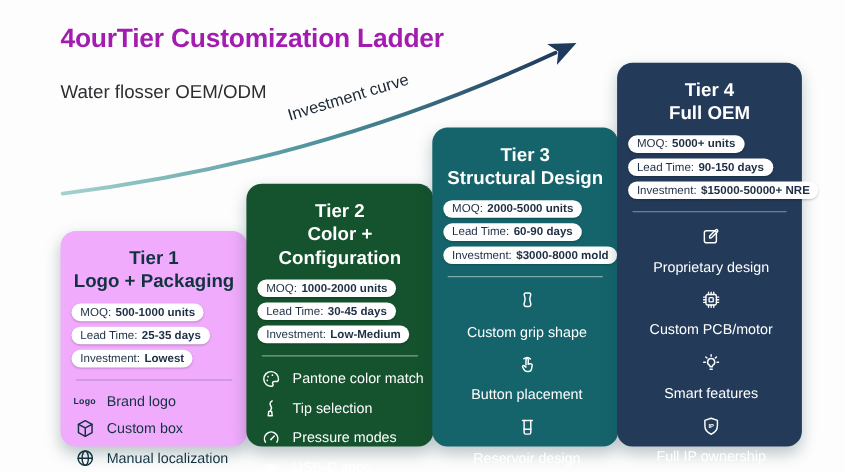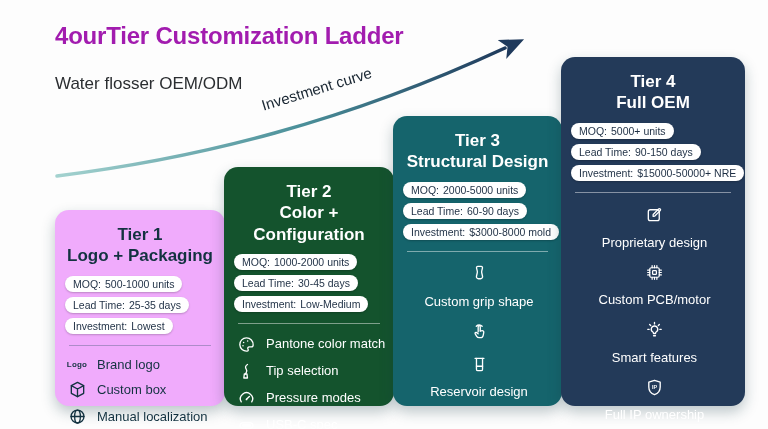--- a/index.html
+++ b/index.html
@@ -12,27 +12,27 @@
   
   .curve-svg{position:absolute;left:0;top:0;z-index:1;pointer-events:none;}
   .curve-label{position:absolute;left:262px;top:97px;z-index:2;font-size:15px;font-weight:500;
                color:#1a2733;transform:rotate(-17deg);transform-origin:left center;white-space:nowrap;}
   
   .tier{position:absolute;bottom:23px;border-radius:14px;box-sizing:border-box;
         padding:12px 8px 0;box-shadow:0 6px 14px rgba(23,58,70,.28);}
   .tier1{left:55px;width:170px;top:210px;background:#f0abfc;color:#133240;z-index:11;}
   .tier2{left:224px;width:170px;top:167px;background:#14532d;color:#ffffff;z-index:12;}
   .tier3{left:393px;width:169px;top:116px;background:#15646c;color:#ffffff;z-index:13;}
-  .tier4{left:561px;width:184px;top:57px;background:#233a59;color:#ffffff;z-index:14;}
+  .tier4{left:561px;width:168px;top:57px;background:#233a59;color:#ffffff;z-index:14;}
   .tier .tname{margin:2px 0 0;font-size:17px;font-weight:700;text-align:center;line-height:1.25;}
   .tier .tsub{font-size:17px;font-weight:700;text-align:center;line-height:1.25;margin-bottom:9px;}
   .pill{display:flex;align-items:baseline;gap:4px;width:max-content;max-width:104%;
         background:#fff;color:#1e2f44;border-radius:999px;padding:2px 8px;margin:0 0 5px 2px;
         font-size:10.5px;white-space:nowrap;box-shadow:0 1px 2px rgba(0,0,0,.22);}
-  .pill .v{font-weight:400;}
+  .pill .v{font-weight:700;}
   .tier4 .pill:last-child{font-size:9.8px;letter-spacing:-.25px;margin-left:-2px;padding:2.5px 6px;}
   .sep{border:none;border-top:1.5px solid rgba(255,255,255,.45);margin:11px 6px;}
   .tier1 .sep{border-top-color:rgba(19,70,82,.30);}
   .feat{display:flex;align-items:center;gap:9px;margin:0 0 8px 3px;font-size:13px;font-weight:500;line-height:1.2;}
   .tier3 .feat,.tier4 .feat{margin-bottom:11px;flex-direction:column;}
   .ic{flex:0 0 22px;width:22px;display:flex;justify-content:center;align-items:center;}
   .ic svg{display:block;}
   .logo-txt{font-size:8px;font-weight:700;letter-spacing:.2px;}
 </style>
 </head>
@@ -185,20 +185,21 @@
       <span>Custom grip shape</span>
     </div>
     <div class="feat">
       <span class="ic">
         <svg width="19" height="19" viewBox="0 0 20 20" fill="none" stroke="currentColor" stroke-width="1.4" stroke-linecap="round" stroke-linejoin="round">
           <path d="M6.6 4.4a4.3 4.3 0 0 1 6.2.1"></path>
           <path d="M8.6 10.4V5a1.1 1.1 0 0 1 2.2 0v4.4"></path>
           <path d="M10.8 9.5c2.5-.9 4-.1 3.7 1.5l-.6 3c-.3 1.5-1.3 2.5-2.9 2.5H9.7c-1.2 0-2.2-.6-2.8-1.6l-1.4-2.4c-.7-1.1.6-2.1 1.6-1.3l1.5 1.2"></path>
         </svg>
         </span>
+      <span>Button placement</span>
     </div>
     <div class="feat">
       <span class="ic">
         <svg width="19" height="19" viewBox="0 0 20 20" fill="none" stroke="currentColor" stroke-width="1.4" stroke-linecap="round">
           <path d="M5.3 3.5h9.4"></path>
           <path d="M6.8 3.5v11.4c0 .9.7 1.6 1.6 1.6h3.2c.9 0 1.6-.7 1.6-1.6V3.5"></path>
           <path d="M6.8 11.8h6.4"></path>
         </svg>
         </span>
       <span>Reservoir design</span>

